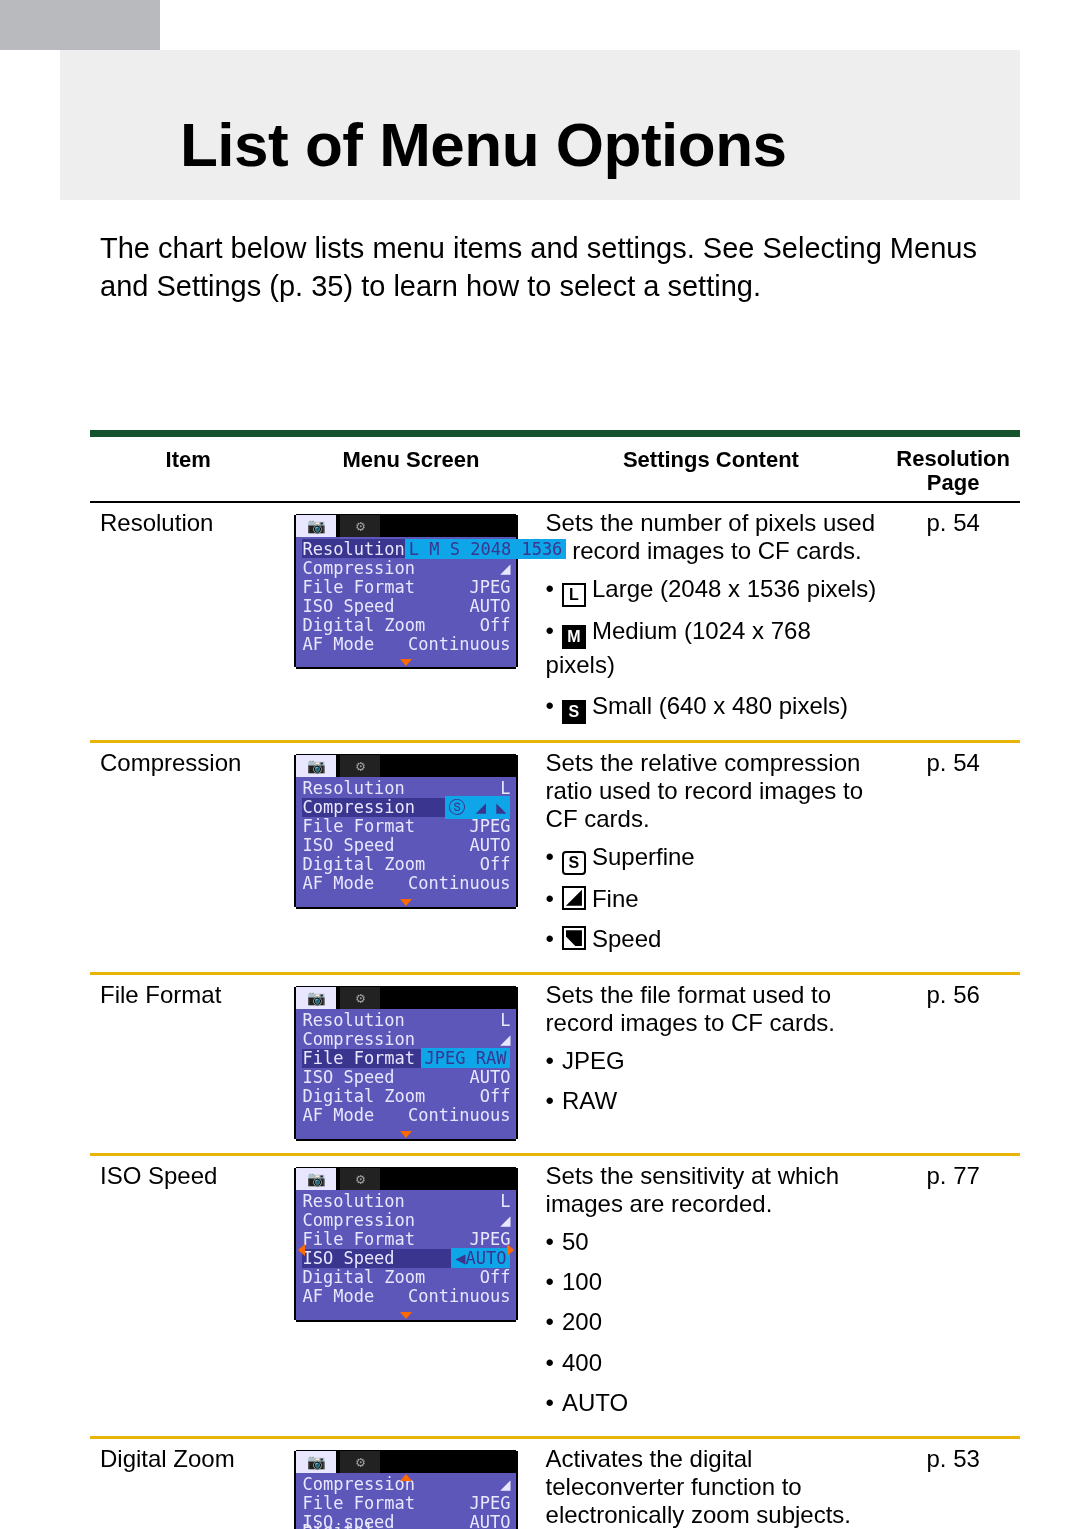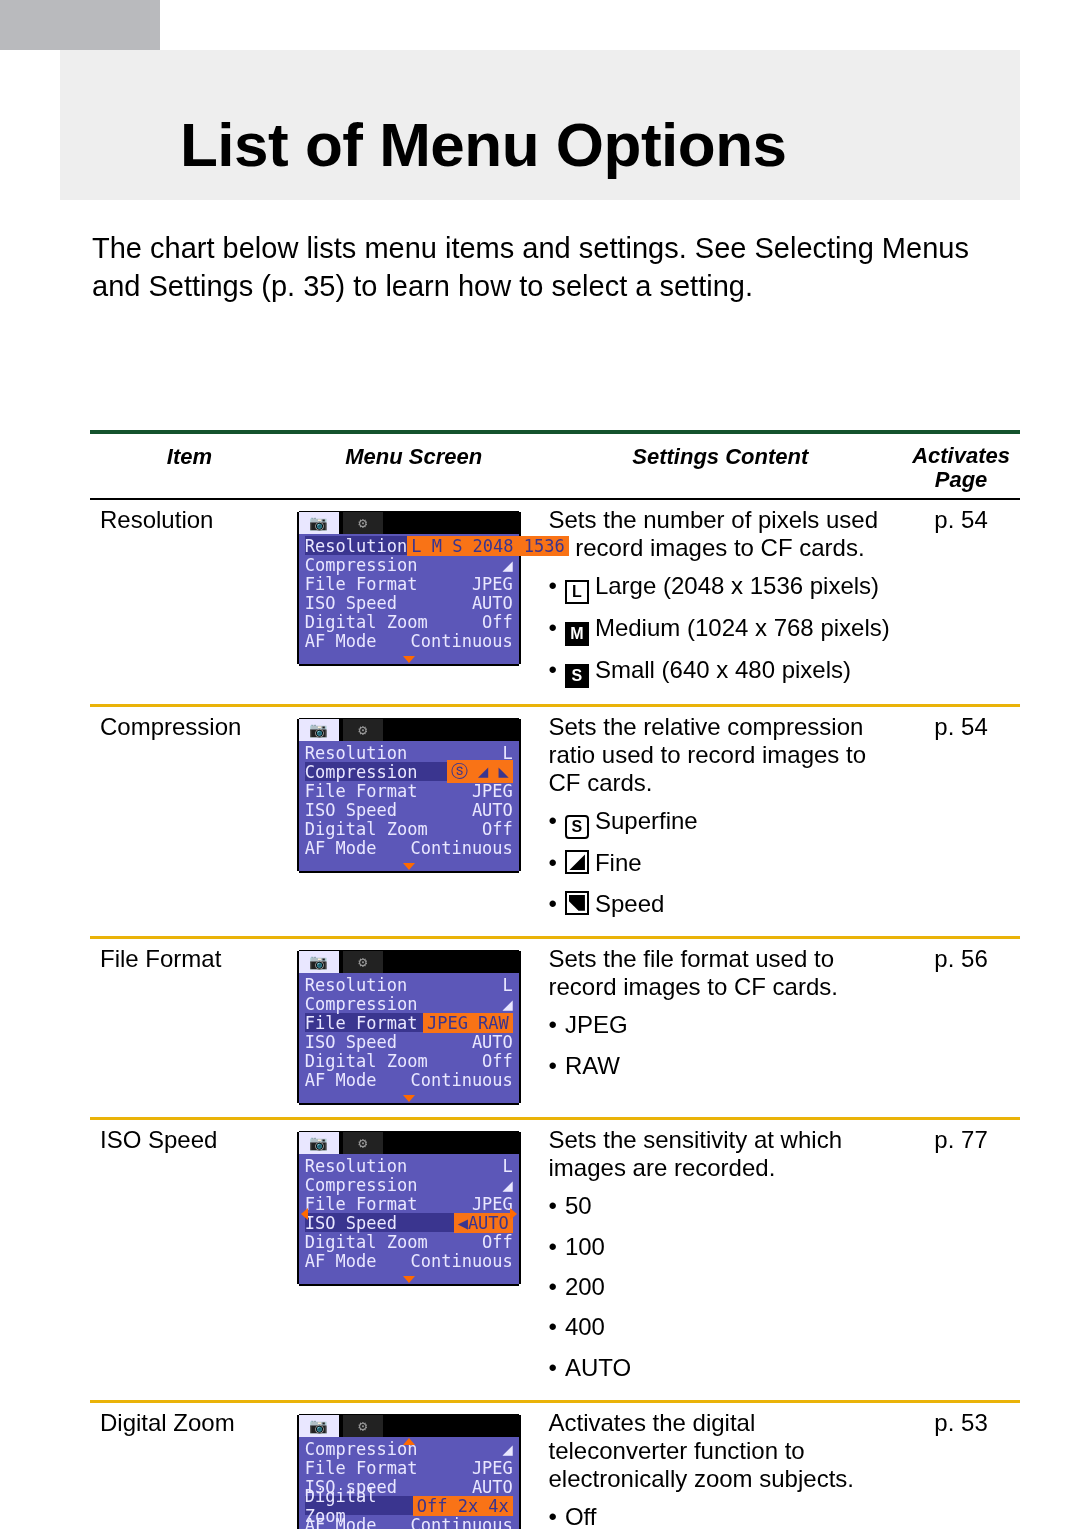--- a/index.html
+++ b/index.html
@@ -36,21 +36,21 @@
     position: absolute;
     left: 120px;
     bottom: 20px;
     margin: 0;
     font-size: 62px;
     font-weight: 900;
     letter-spacing: -0.5px;
   }
   .intro {
     position: absolute;
-    left: 92px;
+    left: 100px;
     right: 60px;
     top: 230px;
     font-size: 29px;
     line-height: 1.3;
   }
   .sectitle {
     position: absolute;
     left: 90px;
     top: 335px;
     font-size: 42px;
@@ -81,22 +81,21 @@
     text-align: center;
     font-size: 22px;
     border-bottom: 2px solid #000;
     padding-top: 10px;
     padding-bottom: 6px;
   }
   table.menuoptions tbody tr td {
     border-bottom: 3px solid #eab308;
   }
   table.menuoptions thead {
-    border-top: 4px solid #14532d;
-    font-style: italic;
+    border-top: 7px solid #14532d;
   }
   col.c-item { width: 200px; }
   col.c-menu { width: 250px; }
   col.c-set  { width: 370px; }
   col.c-ref  { width: 110px; }
   td.ref { text-align: center; }
   td.item { text-align: left; padding-left: 20px; }
   td.settings div.intro-line { margin-bottom: 4px; }
 
   
@@ -145,21 +144,21 @@
     background: linear-gradient(#000,#000);
   }
   .lcd .tabs span{
     flex: 0 0 40px; height:22px; display:flex;align-items:center;justify-content:center;
     color:#999; background:#222; margin-right:4px; font-size:15px;
   }
   .lcd .tabs span.active{ color:#5c57b8; background:#e9e7ff; }
   .lcd .rows { padding: 2px 6px 0 6px; }
   .lcd .row { display:flex; justify-content:space-between; height:19px; align-items:center;}
   .lcd .row.sel { background:#3a358f; }
-  .lcd .row.sel .val { background:#f97316; color:#3a358f; padding:0 4px;}
+  .lcd .row.sel .val { background:#0ea5e9; color:#3a358f; padding:0 4px;}
   .lcd .row .val { white-space:nowrap; }
   .lcd .arrow-rail { position:absolute; left:50%; bottom:1px; transform:translateX(-50%);
     width:0;height:0;border-left:6px solid transparent;border-right:6px solid transparent;border-top:7px solid #ff6a00;}
   .lcd .arrow-top   { position:absolute; left:50%; top:23px; transform:translateX(-50%);
     width:0;height:0;border-left:6px solid transparent;border-right:6px solid transparent;border-bottom:7px solid #ff6a00;}
   .lcd .side-l, .lcd .side-r {
     position:absolute; top:50%; width:0;height:0;
     border-top:6px solid transparent;border-bottom:6px solid transparent;
   }
   .lcd .side-l { left:2px;  border-right:7px solid #ff6a00; }
@@ -192,21 +191,21 @@
       <col class="c-item">
         <col class="c-menu">
         <col class="c-set">
         <col class="c-ref">
     </colgroup>
     <thead>
       <tr>
         <th>Item</th>
         <th>Menu Screen</th>
         <th>Settings Content</th>
-        <th style="line-height:1.1">Activates Page</th>
+        <th style="line-height:1.1">Resolution Page</th>
       </tr>
     </thead>
     <tbody id="tbody">
         <tr>
           <td class="item">Resolution</td>
           <td>
             <div class="lcd">
               <div class="tabs">
                 <span class="active">📷</span>
                 <span class="">⚙</span>

